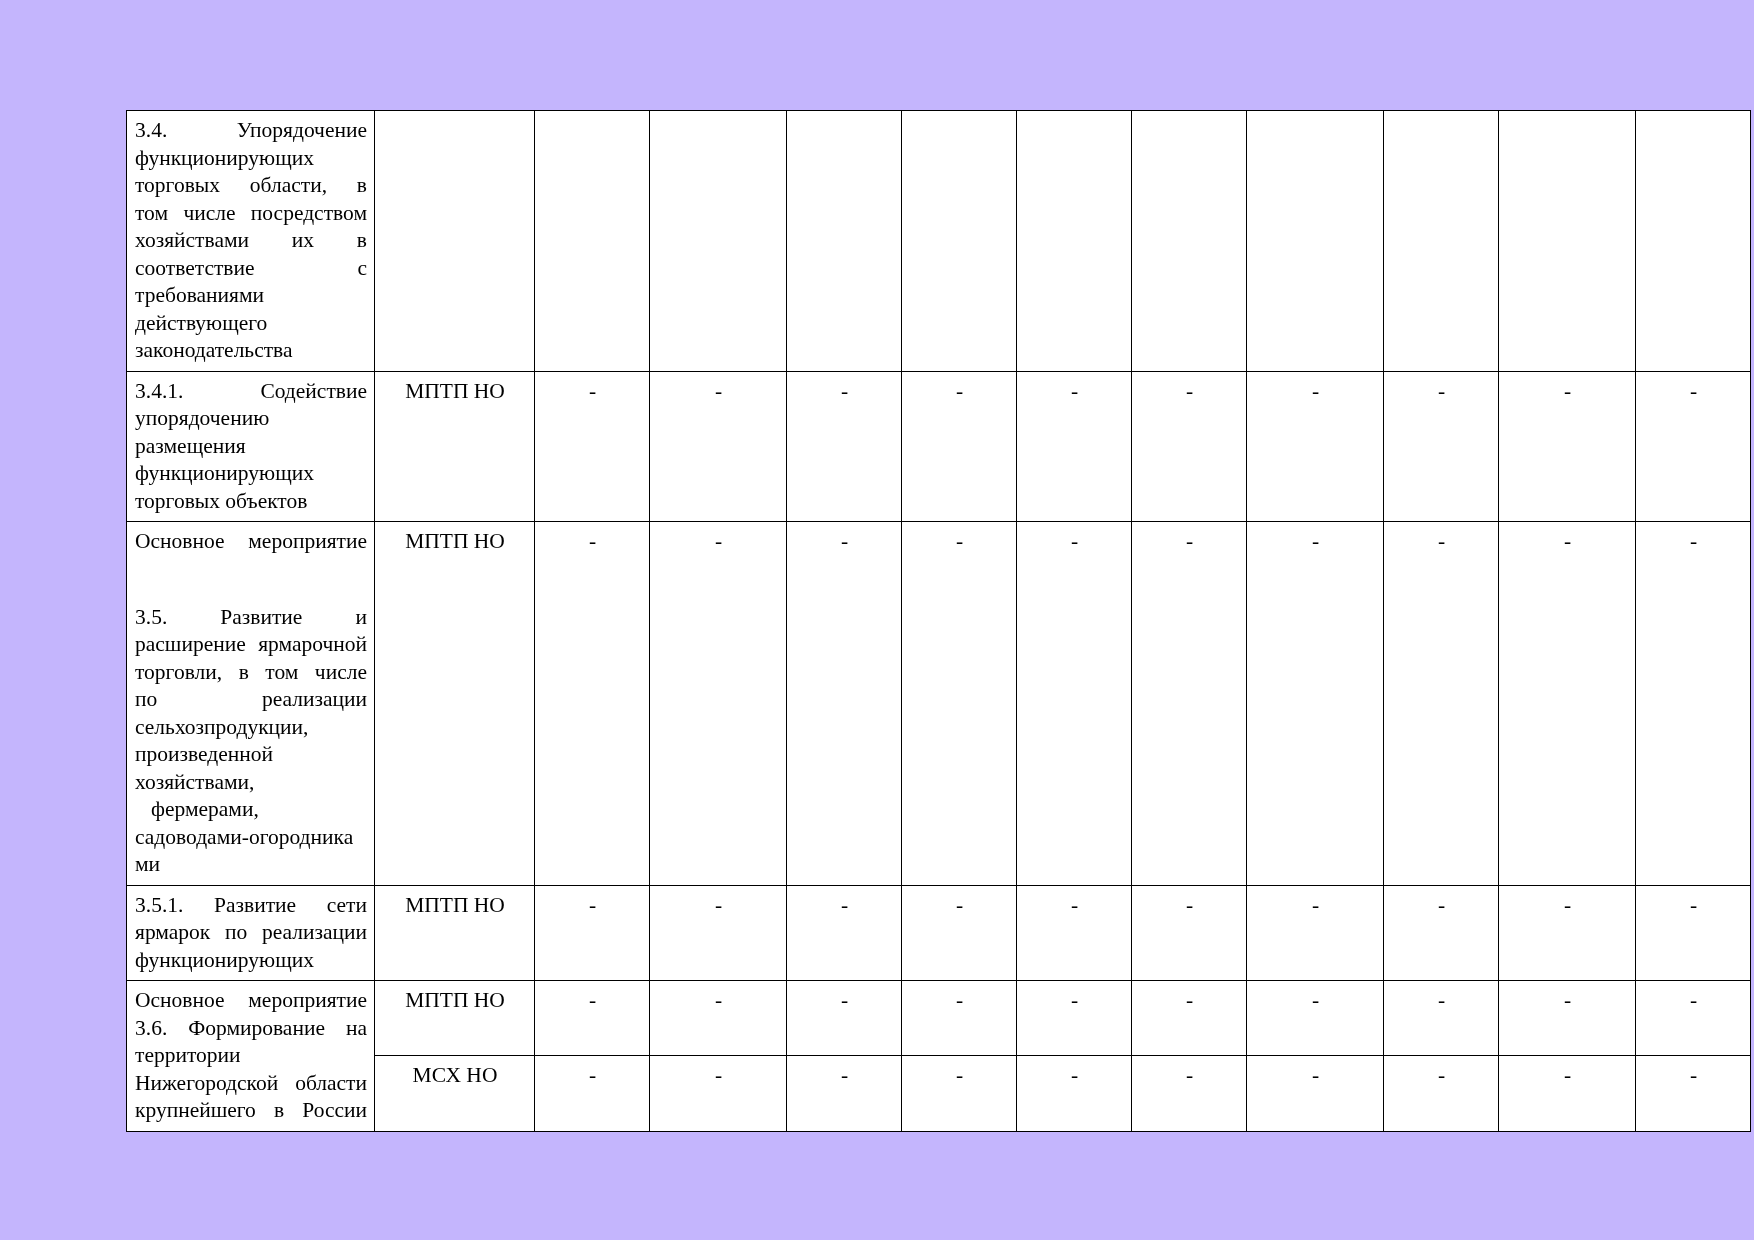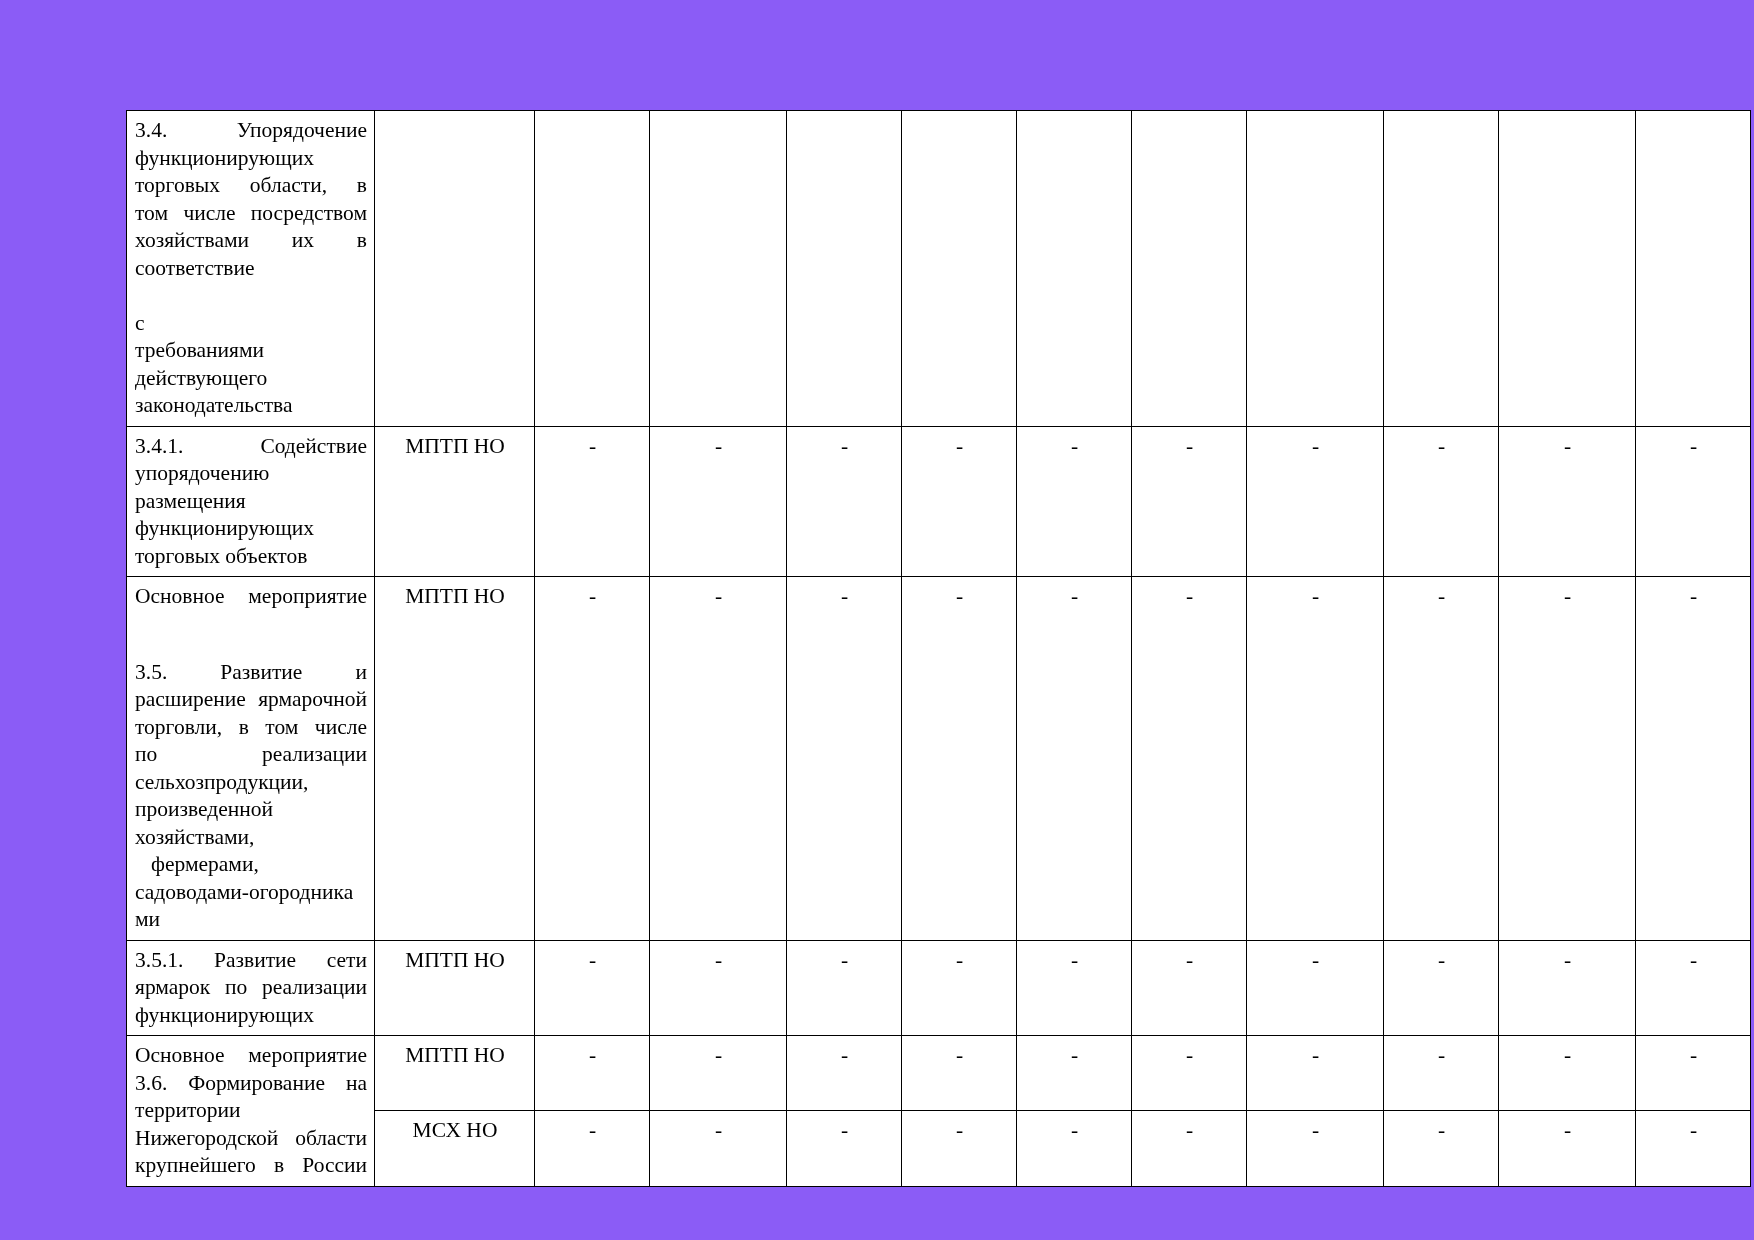--- a/index.html
+++ b/index.html
@@ -13,21 +13,21 @@
     height: 1240px;
     overflow: hidden;
     font-family: "Liberation Serif", "DejaVu Serif", serif;
     color: #000000;
   }
 
   .page {
     position: relative;
     width: 1754px;
     height: 1240px;
-    background: #8b5cf6;
+    background: #c4b5fd;
     overflow: hidden;
   }
 
   
   .table-clip {
     position: absolute;
     left: 126px;
     top: 110px;
     width: 1628px;   
     height: 1130px;  
@@ -103,21 +103,21 @@
       </colgroup>
       <tbody>
 
         <tr>
           <td class="name-cell">
             <div style="display: flex; flex-wrap: nowrap; justify-content: space-between; white-space: pre;"><span>3.4.</span><span style="display: inline-block; flex: 1 1 0%;"> </span><span>Упорядочение</span></div>
             <div style="text-align-last: left;">функционирующих</div>
             <div style="display: flex; flex-wrap: nowrap; justify-content: space-between; white-space: pre;"><span>торговых</span><span style="display: inline-block; flex: 1 1 0%;"> </span><span>области,</span><span style="display: inline-block; flex: 1 1 0%;"> </span><span>в</span></div>
             <div style="display: flex; flex-wrap: nowrap; justify-content: space-between; white-space: pre;"><span>том</span><span style="display: inline-block; flex: 1 1 0%;"> </span><span>числе</span><span style="display: inline-block; flex: 1 1 0%;"> </span><span>посредством</span></div>
             <div style="display: flex; flex-wrap: nowrap; justify-content: space-between; white-space: pre;"><span>хозяйствами</span><span style="display: inline-block; flex: 1 1 0%;"> </span><span>их</span><span style="display: inline-block; flex: 1 1 0%;"> </span><span>в</span></div>
-            <div style="display: flex; flex-wrap: nowrap; justify-content: space-between; white-space: pre; flex-direction: column;"><span>соответствие</span><span style="display: inline-block; flex: 1 1 0%;"> </span><span>с</span></div>
+            <div style="display: flex; flex-wrap: nowrap; justify-content: space-between; white-space: pre;"><span>соответствие</span><span style="display: inline-block; flex: 1 1 0%;"> </span><span>с</span></div>
             <div class="line-last" style="text-align-last: left;">требованиями</div>
             <div class="line-last" style="text-align-last: left;">действующего</div>
             <div class="line-last" style="text-align-last: left;">законодательства</div>
           </td>
           <td class="exec-cell"></td>
           <td class="val-cell"></td>
           <td class="val-cell"></td>
           <td class="val-cell"></td>
           <td class="val-cell"></td>
           <td class="val-cell"></td>

